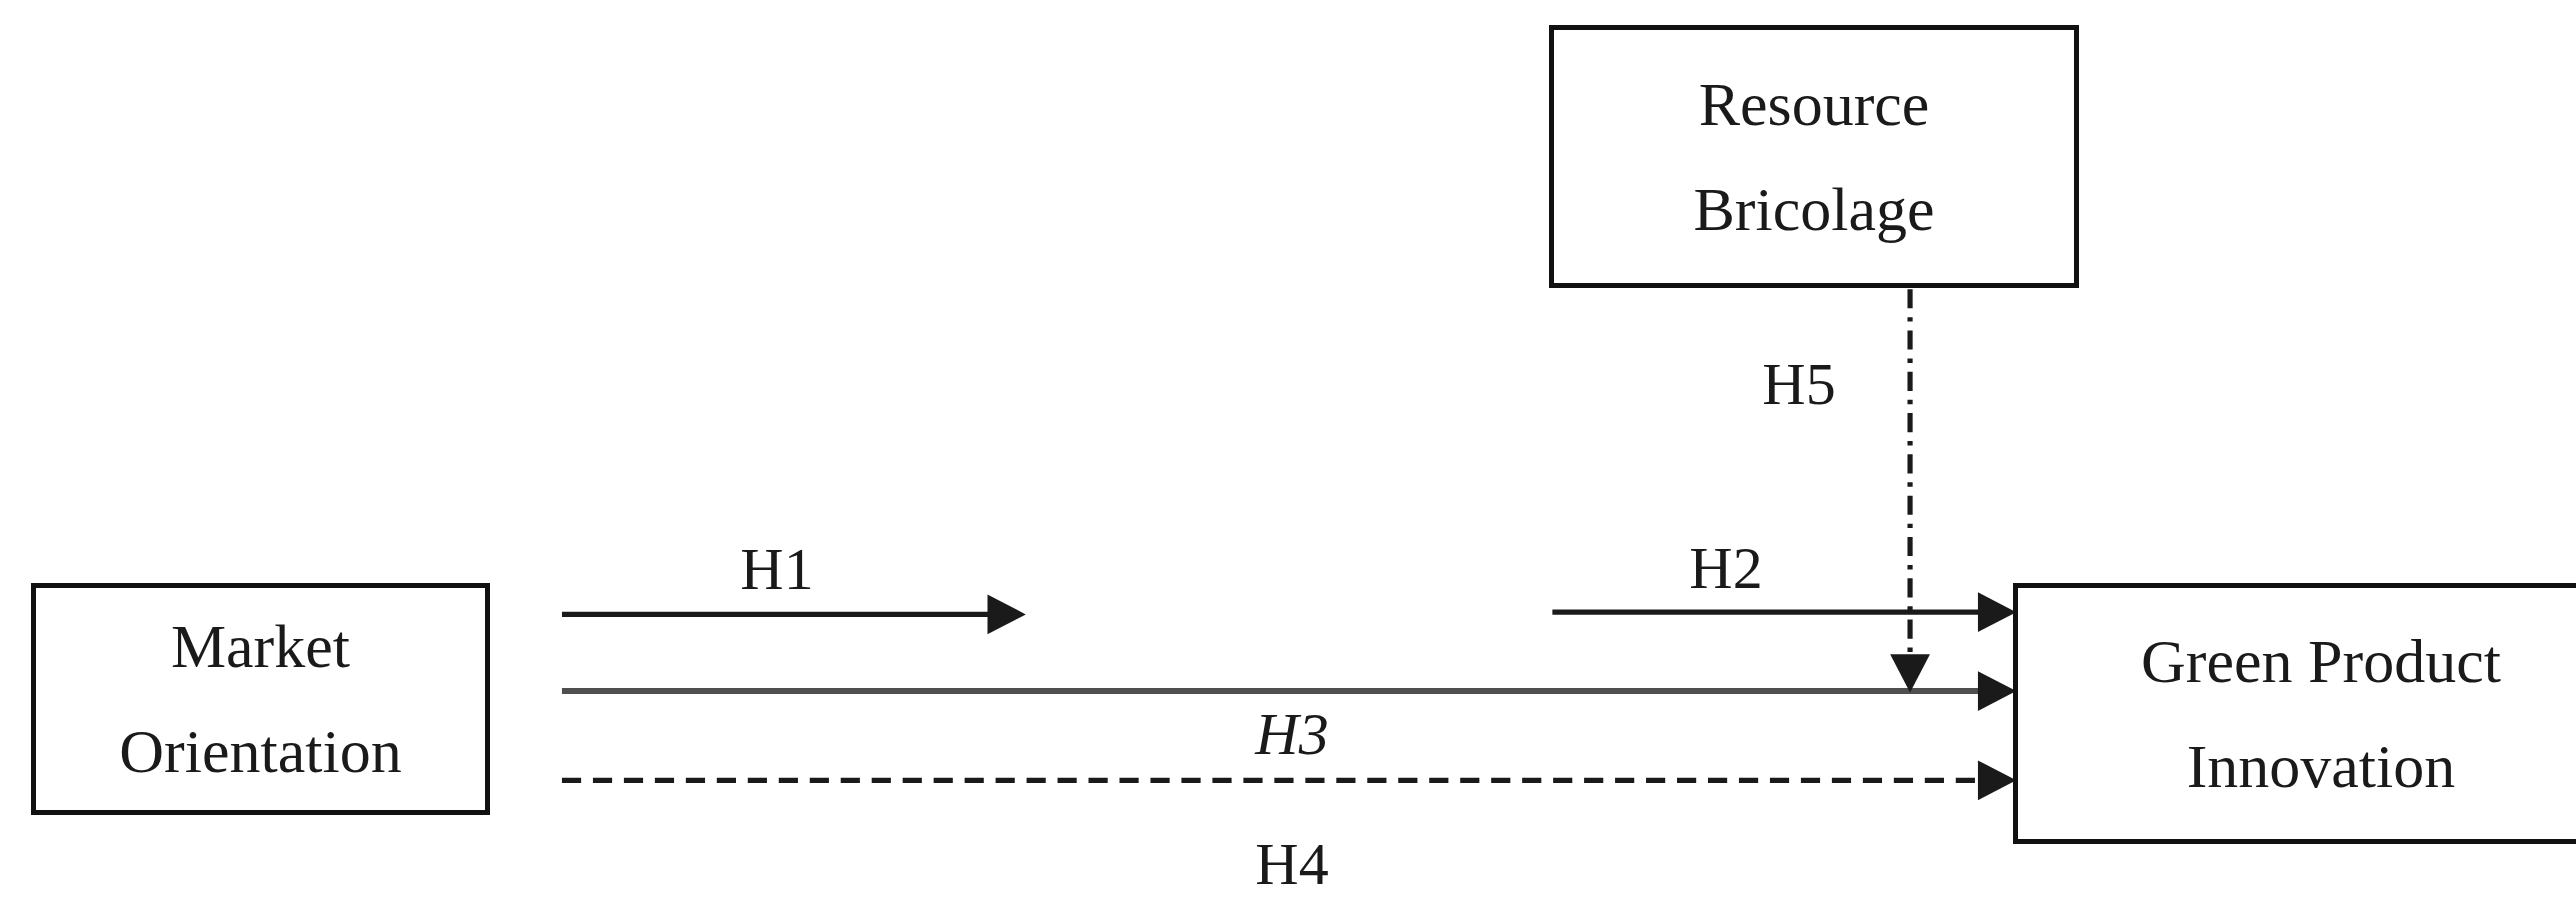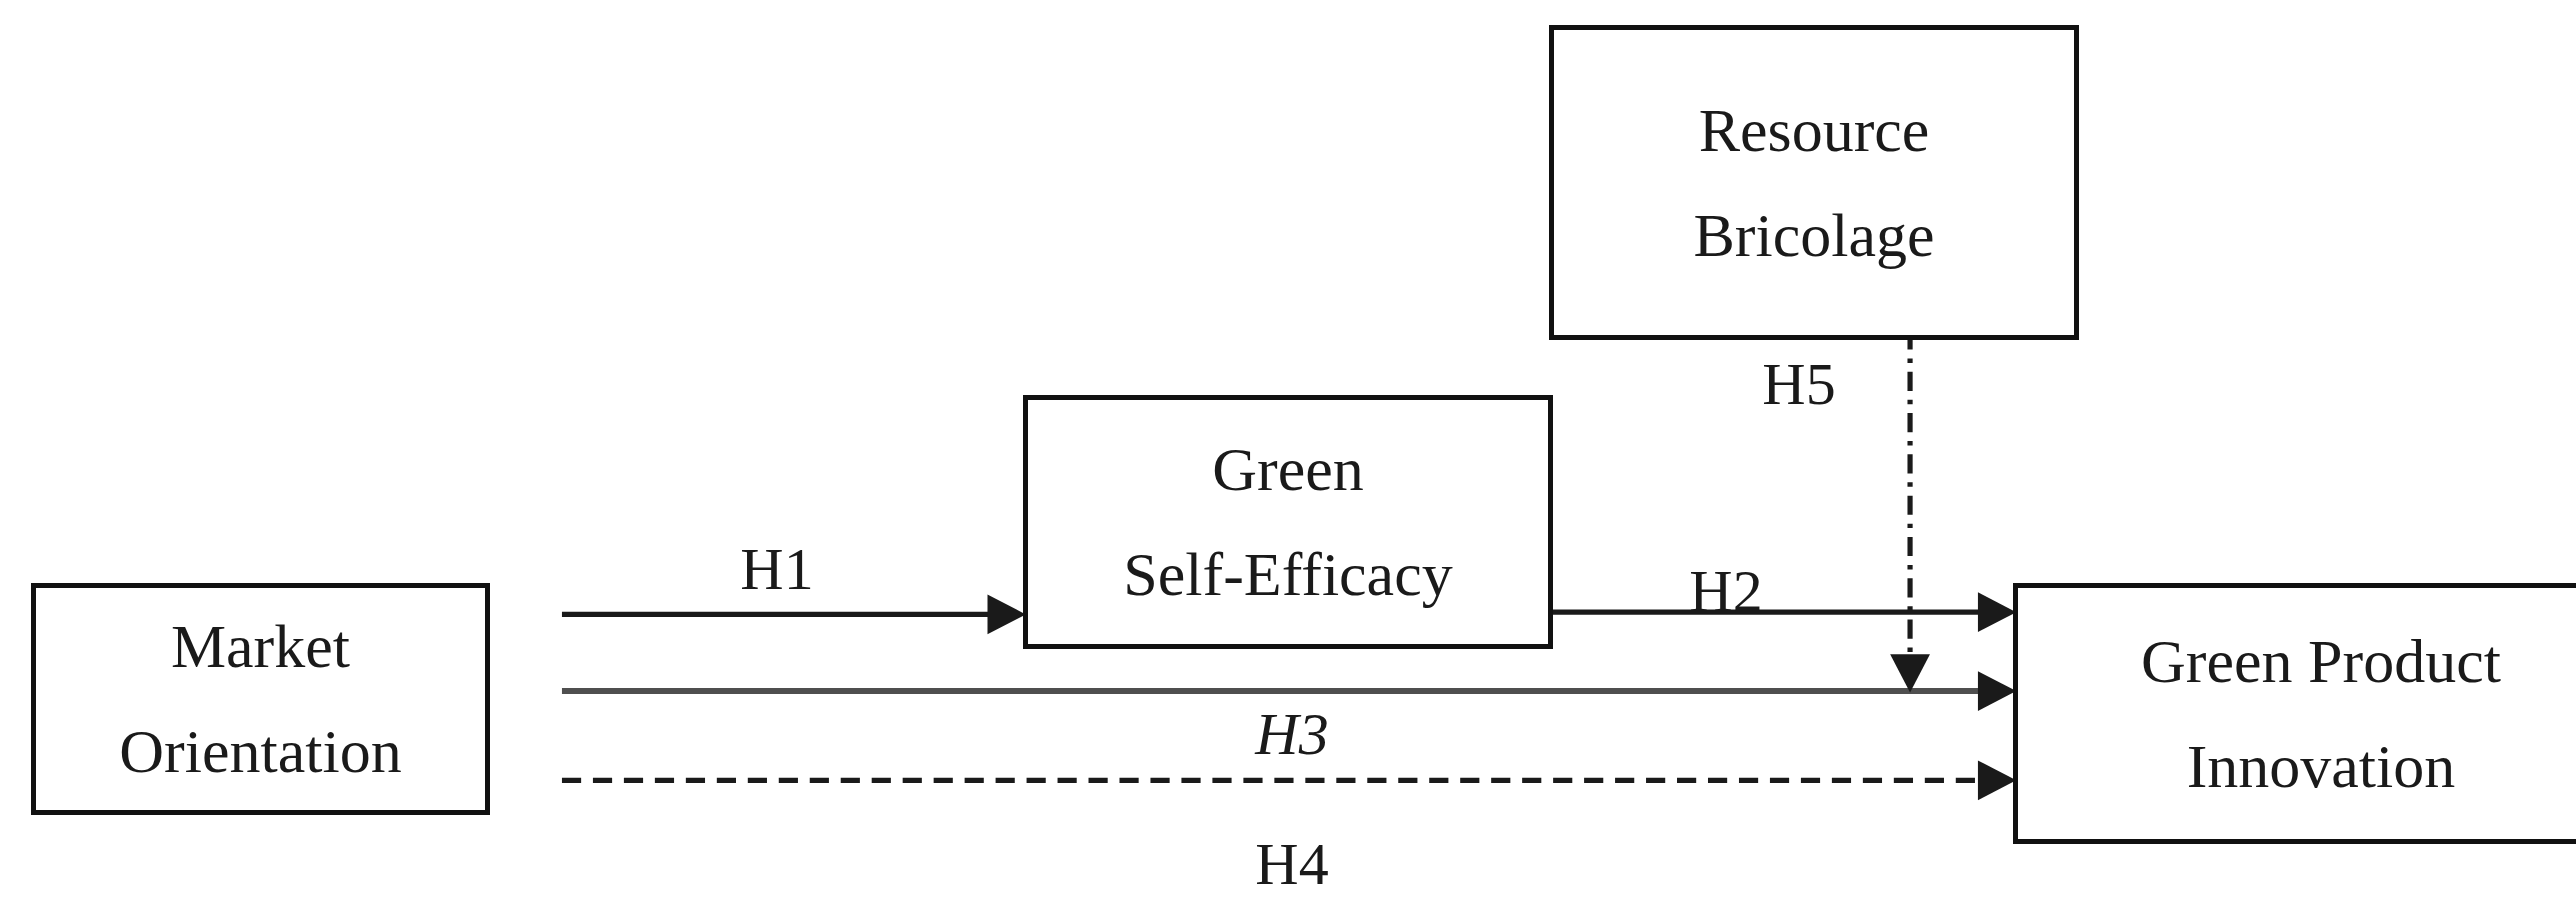--- a/index.html
+++ b/index.html
@@ -29,32 +29,32 @@
     text-align: center;
   }
   .node-label {
     white-space: pre-line;
     font-size: 62px;
     line-height: 105px;
     color: #1a1a1a;
   }
   #node-market-orientation     { left: 31px;   top: 583px; width: 459px; height: 232px; }
   #node-green-self-efficacy    { left: 1023px; top: 395px; width: 530px; height: 254px; }
-  #node-resource-bricolage     { left: 1549px; top: 25px;  width: 530px; height: 315px; }
+  #node-resource-bricolage     { left: 1549px; top: 25px;  width: 530px; height: 263px; }
   #node-green-product-innovation { left: 2013px; top: 583px; width: 616px; height: 261px; text-align: center; }
 
   .edge-label {
     position: absolute;
     transform: translate(-50%, -50%);
     font-size: 60px;
     color: #1a1a1a;
     white-space: nowrap;
   }
   #label-h1 { left: 777px; top: 569px; font-family: Liberation Serif, serif; }
-  #label-h2 { left: 1726px; top: 568px; margin-top: 23px; }
+  #label-h2 { left: 1726px; top: 568px; }
   #label-h3 { left: 1292px; top: 734px; font-style: italic; }
   #label-h4 { left: 1292px; top: 864px; }
   #label-h5 { left: 1799px; top: 384px; }
 </style>
 </head>
 <body>
 
 <div id="figure">
 
   <svg id="connector-layer" viewBox="0 0 3493 1227" xmlns="http://www.w3.org/2000/svg">
@@ -83,24 +83,20 @@
       <line x1="2590" y1="392" x2="2590" y2="892" stroke-width="7" stroke-dasharray="26 12 6 12" stroke="#1a1a1a"></line>
       <polygon points="2590,939 2563,887 2617,887" fill="#1a1a1a"></polygon>
     </g>
   </svg>
 
   <div class="node-box" id="node-market-orientation">
     <span class="node-label">Market
 Orientation</span>
   </div>
 
-  <div class="node-box" id="node-green-self-efficacy">
-    <span class="node-label">Green
-Self-Efficacy</span>
-  </div>
 
   <div class="node-box" id="node-resource-bricolage">
     <span class="node-label">Resource
 Bricolage</span>
   </div>
 
   <div class="node-box" id="node-green-product-innovation">
     <span class="node-label">Green Product
 Innovation</span>
   </div>

